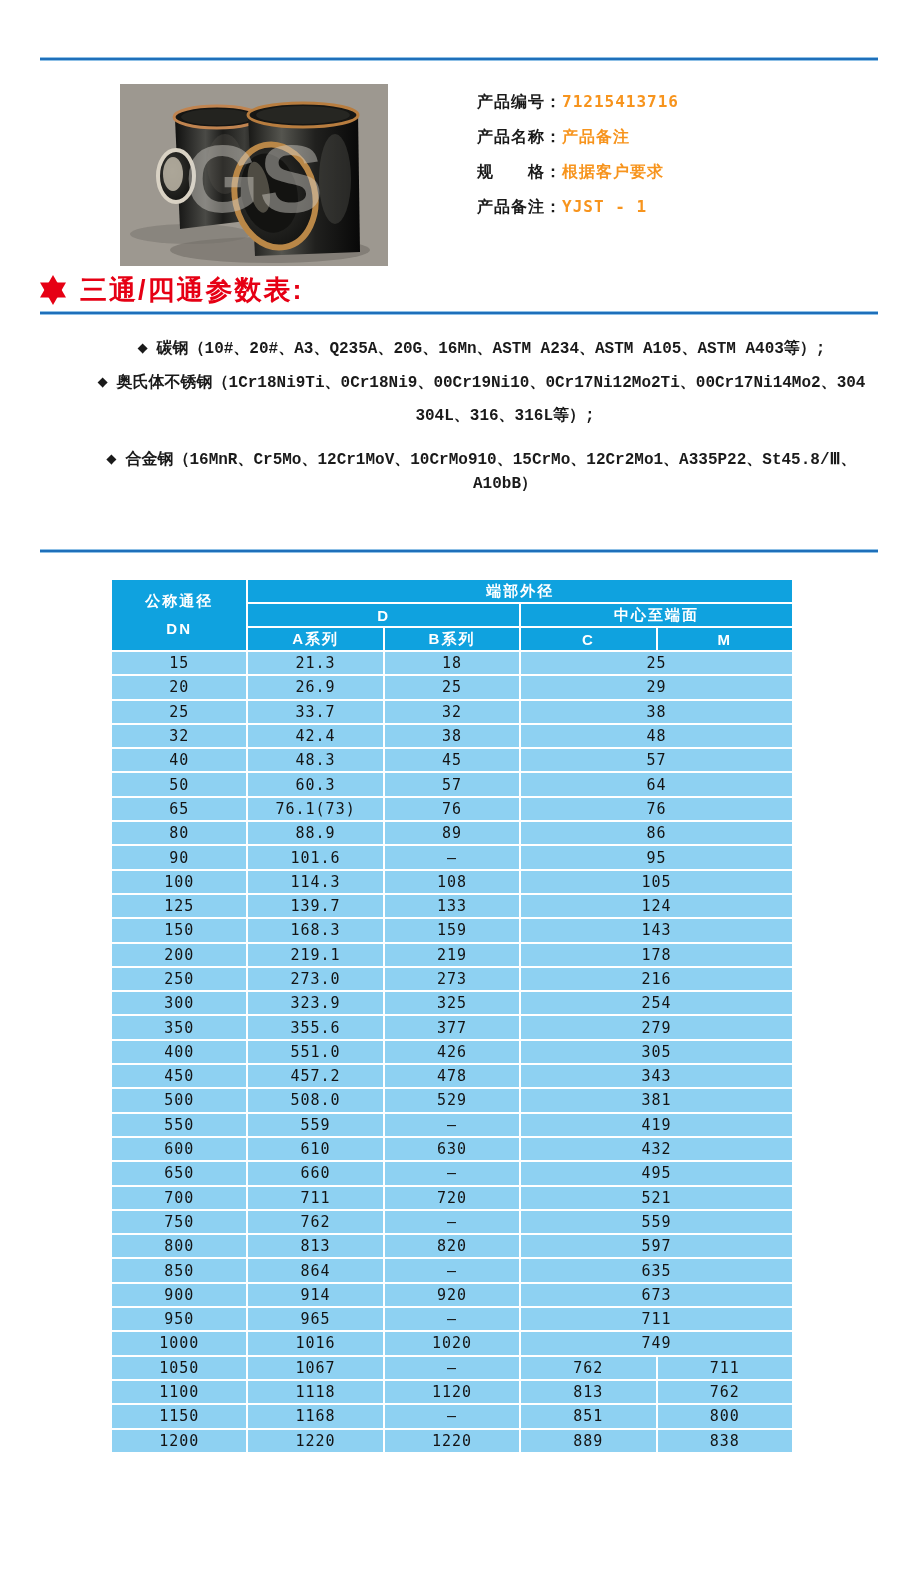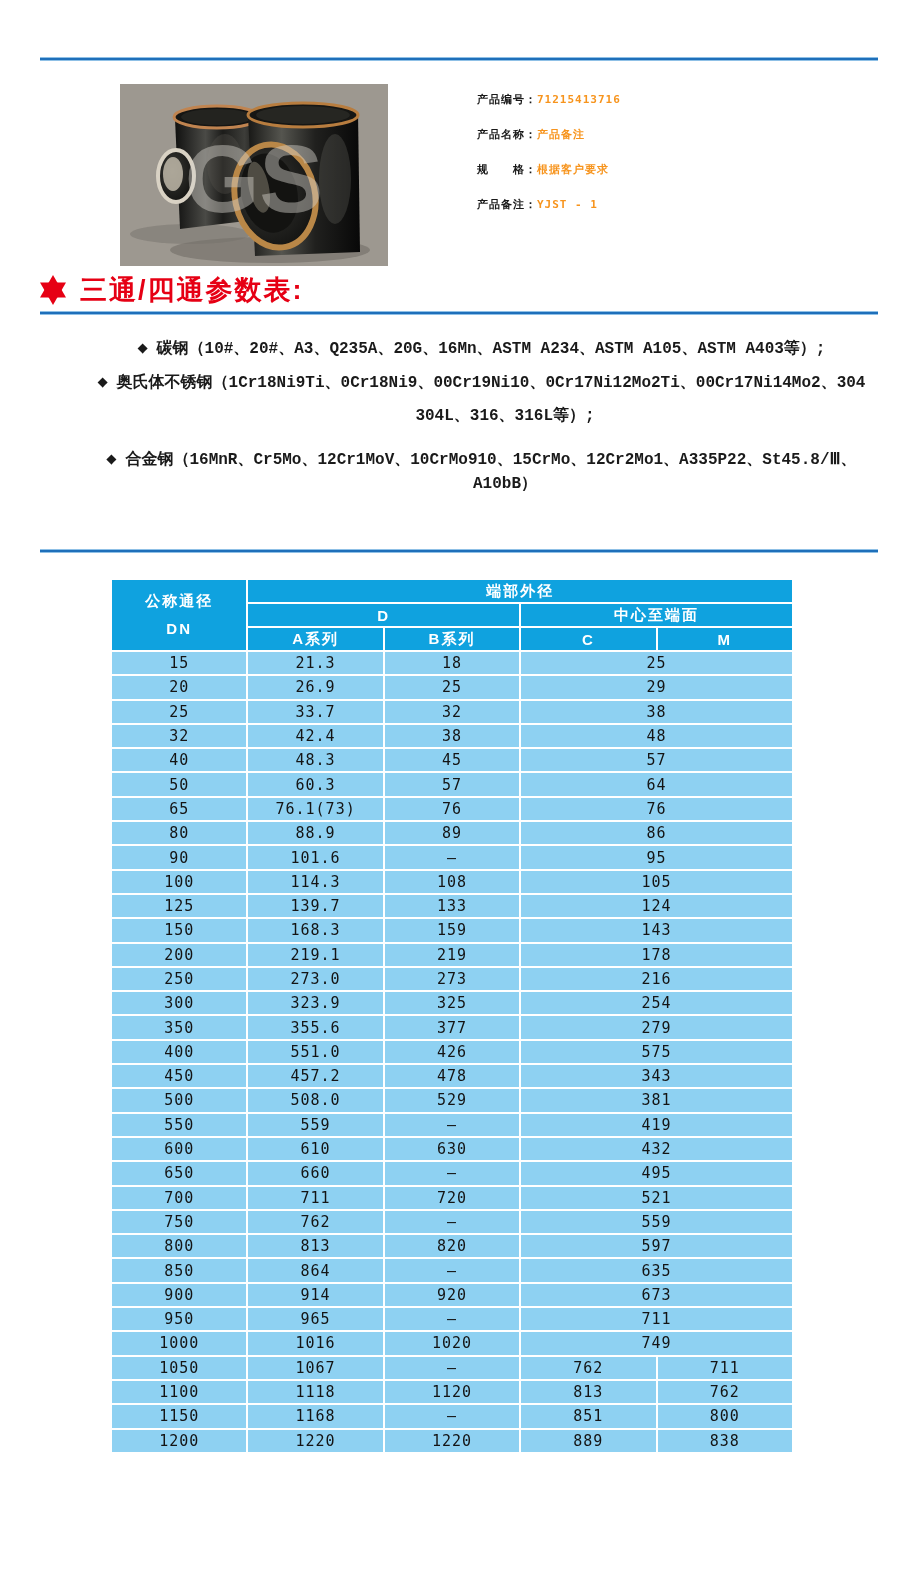--- a/index.html
+++ b/index.html
@@ -7,21 +7,21 @@
         font-family:"Liberation Sans","DejaVu Sans",sans-serif;color:#111;}
   .heading{position:absolute;left:38px;display:flex;align-items:center;gap:12px;}
   .heading .t{font-size:27px;font-weight:bold;color:#e60014;letter-spacing:2px;white-space:nowrap;}
   .heading .t .std{font-family:"Liberation Serif","DejaVu Serif",serif;letter-spacing:1px;}
   .rule{position:absolute;left:40px;width:838px;height:4px;
         background:linear-gradient(to bottom,#8fc0e6 0 1px,#1e6fba 1px 3px,#8fc0e6 3px 4px);}
   .star{width:30px;height:32px;flex:0 0 auto;}
   
   #photo{position:absolute;left:120px;top:84px;width:268px;height:182px;}
   
-  .field{position:absolute;left:477px;height:22px;font-size:11px;font-weight:bold;
+  .field{position:absolute;left:477px;height:22px;font-size:16px;font-weight:bold;
          white-space:nowrap;letter-spacing:1px;}
   .field .lab{color:#1a1a1a;}
   .field .val{color:#f7941d;font-family:"DejaVu Sans Mono","Liberation Mono",monospace;letter-spacing:1px;}
   
   .bline{position:absolute;left:62px;width:830px;font-size:16px;font-weight:bold;color:#1a1a1a;
          font-family:Liberation Mono, monospace;white-space:nowrap;text-align:center;}
   .bline .dia{display:inline-block;width:28px;font-size:17px;}
   .bline.cont{padding-left:28px;}
   
   #spec-table{position:absolute;left:110px;top:578px;width:684px;border-collapse:collapse;table-layout:fixed;}
@@ -246,21 +246,21 @@
         <tr>
           <td class="c">350</td>
           <td class="c">355.6</td>
           <td class="c">377</td>
           <td class="c" colspan="2">279</td>
         </tr>
         <tr>
           <td class="c">400</td>
           <td class="c">551.0</td>
           <td class="c">426</td>
-          <td class="c" colspan="2">575</td>
+          <td class="c" colspan="2">305</td>
         </tr>
         <tr>
           <td class="c">450</td>
           <td class="c">457.2</td>
           <td class="c">478</td>
           <td class="c" colspan="2">343</td>
         </tr>
         <tr>
           <td class="c">500</td>
           <td class="c">508.0</td>

